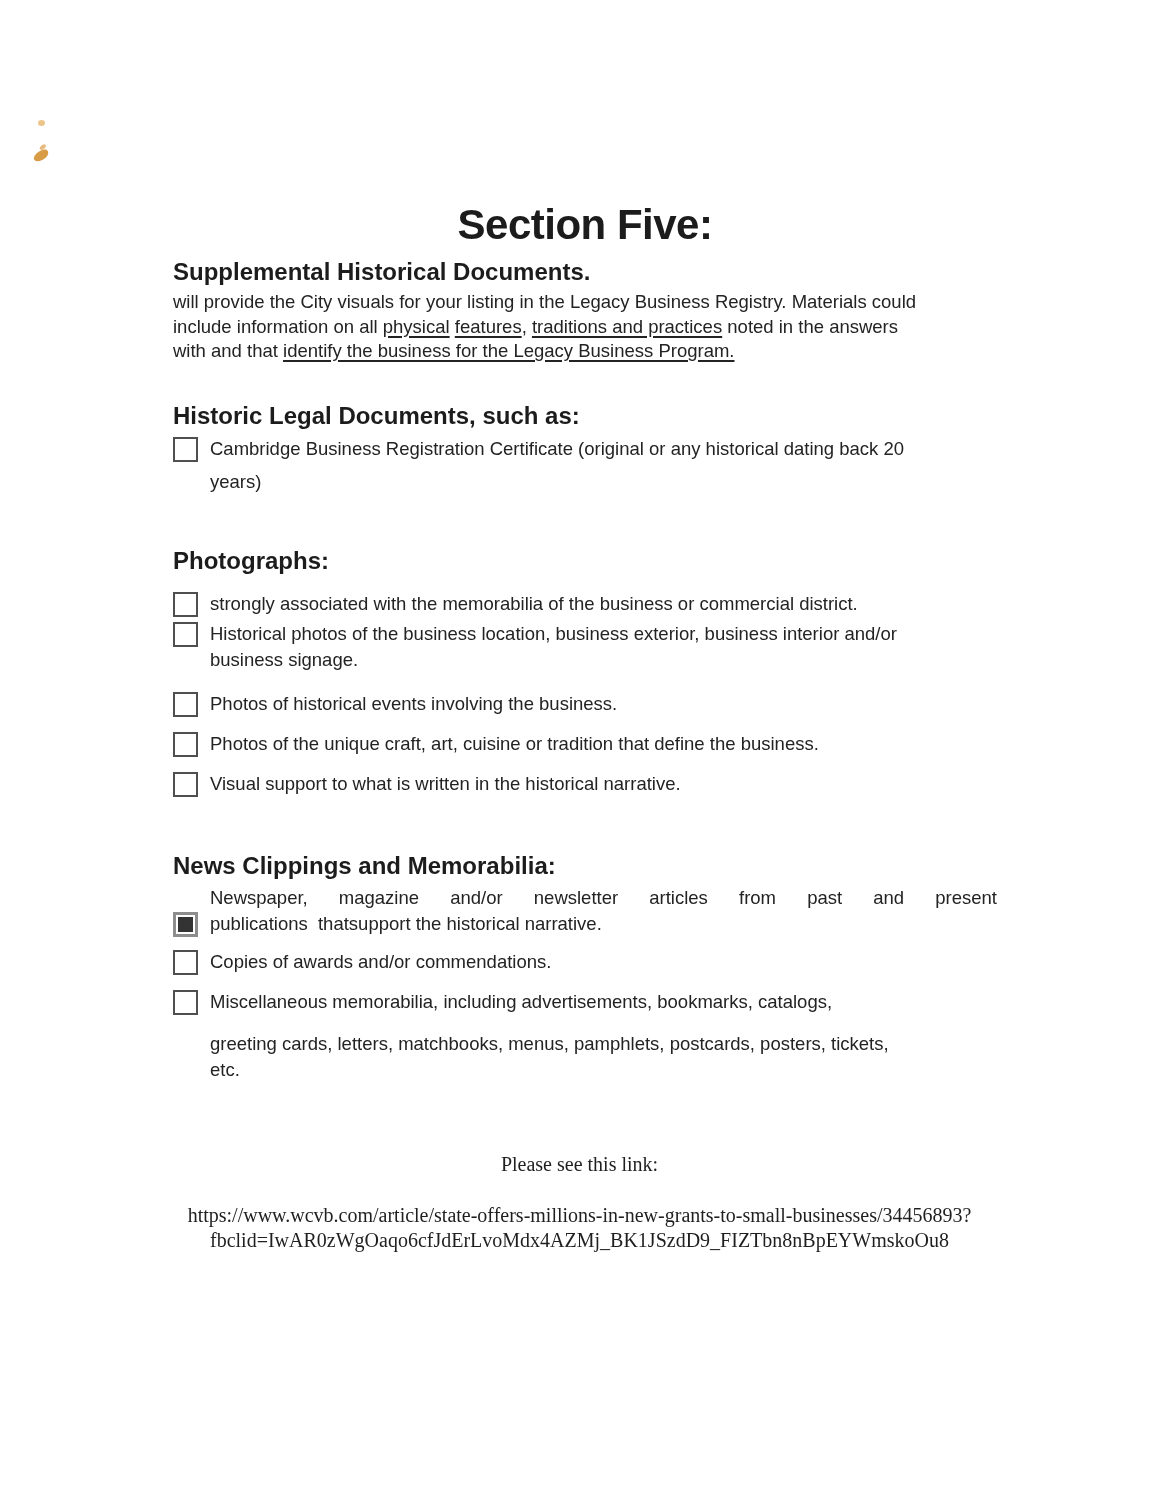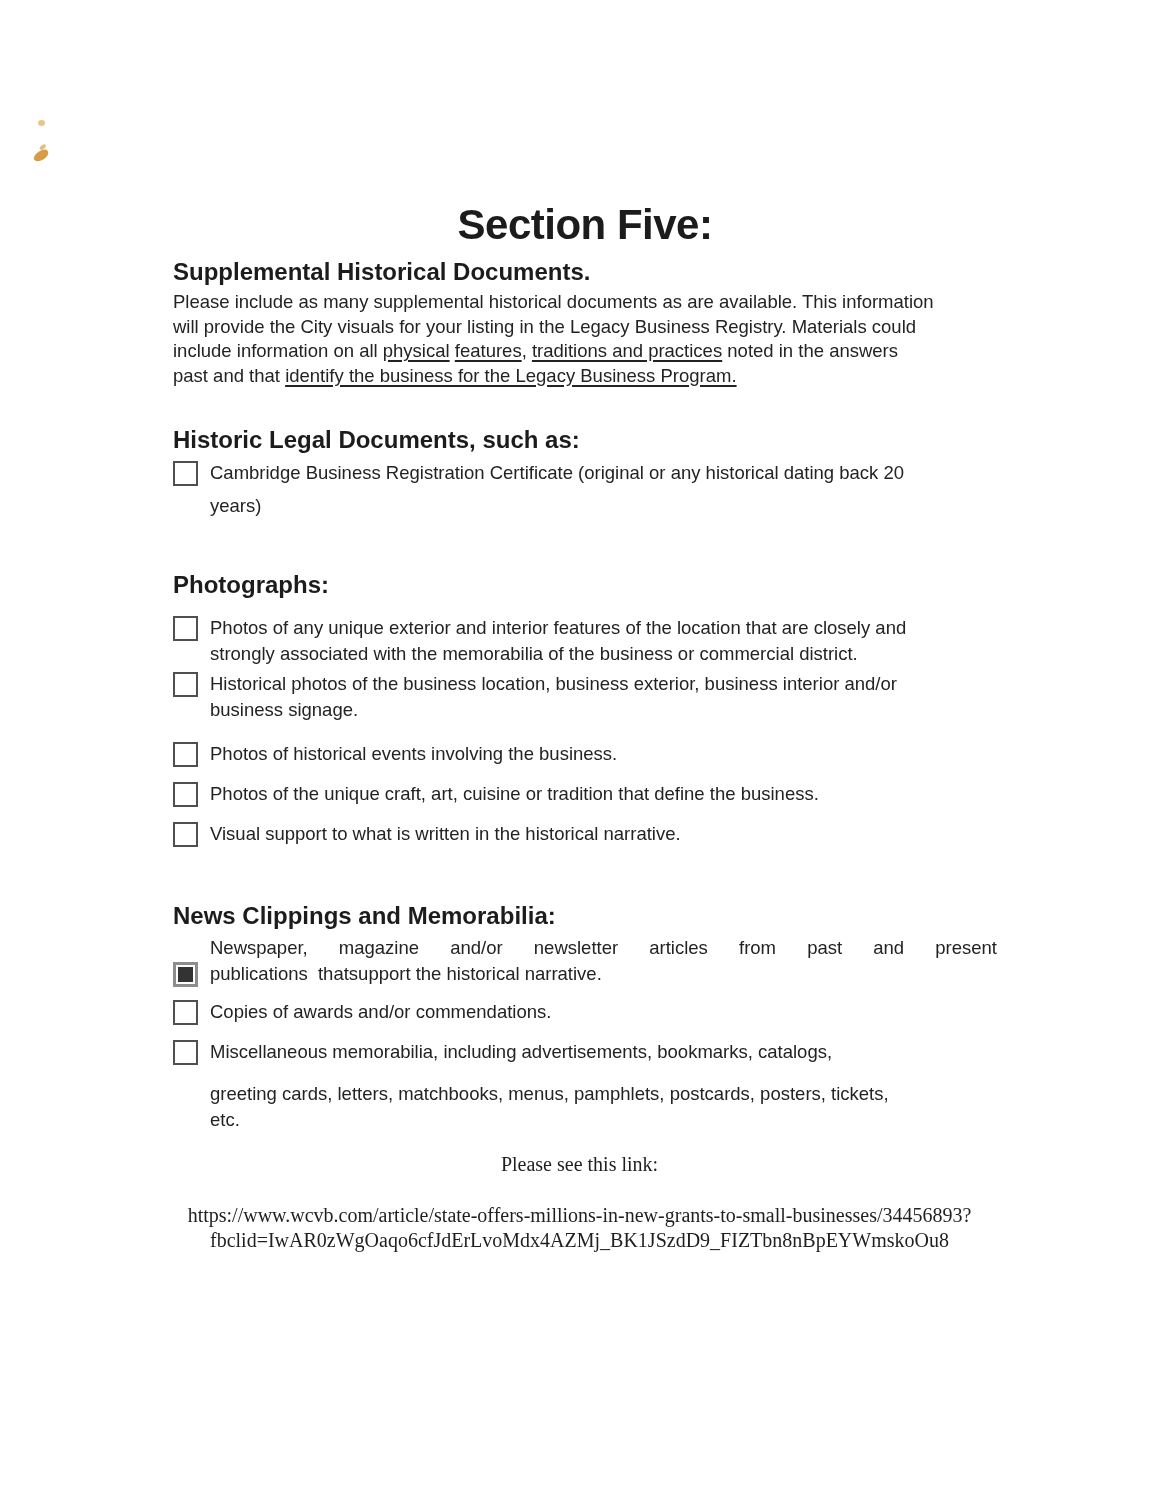--- a/index.html
+++ b/index.html
@@ -89,42 +89,40 @@
 
   <div class="speck s1"></div>
   <div class="speck s2"></div>
 
   <div class="content">
 
     <div class="title">Section Five:</div>
     <div class="subtitle">Supplemental Historical Documents.</div>
 
     <div class="intro">
-      <div class="iln"><span>Please include as many supplemental historical documents as are available. This information</span></div>
       <div class="iln"><span>will provide the City visuals for your listing in the Legacy Business Registry. Materials could</span></div>
       <div class="iln"><span>include information on all </span><span class="u">physical</span><span> </span><span class="u">features</span><span>, </span><span class="u">traditions and practices</span><span> noted in the answers</span></div>
-      <div class="iln"><span>past and that </span><span class="u">identify the business for the Legacy Business Program.</span></div>
+      <div class="iln"><span>with and that </span><span class="u">identify the business for the Legacy Business Program.</span></div>
     </div>
 
     <div class="sec-heading mt-legal">Historic Legal Documents, such as:</div>
 
     <div class="item mt-6">
       <span class="cb"></span>
       <div class="txt">
         <div class="ln">Cambridge Business Registration Certificate (original or any historical dating back 20</div>
         <div class="ln gap7">years)</div>
       </div>
     </div>
 
     <div class="sec-heading mt-photos">Photographs:</div>
 
     <div class="item mt-16">
       <span class="cb"></span>
       <div class="txt">
-        <div class="ln">Photos of any unique exterior and interior features of the location that are closely and</div>
         <div class="ln">strongly associated with the memorabilia of the business or commercial district.</div>
       </div>
     </div>
 
     <div class="item mt-4">
       <span class="cb"></span>
       <div class="txt">
         <div class="ln">Historical photos of the business location, business exterior, business interior and/or</div>
         <div class="ln">business signage.</div>
       </div>

